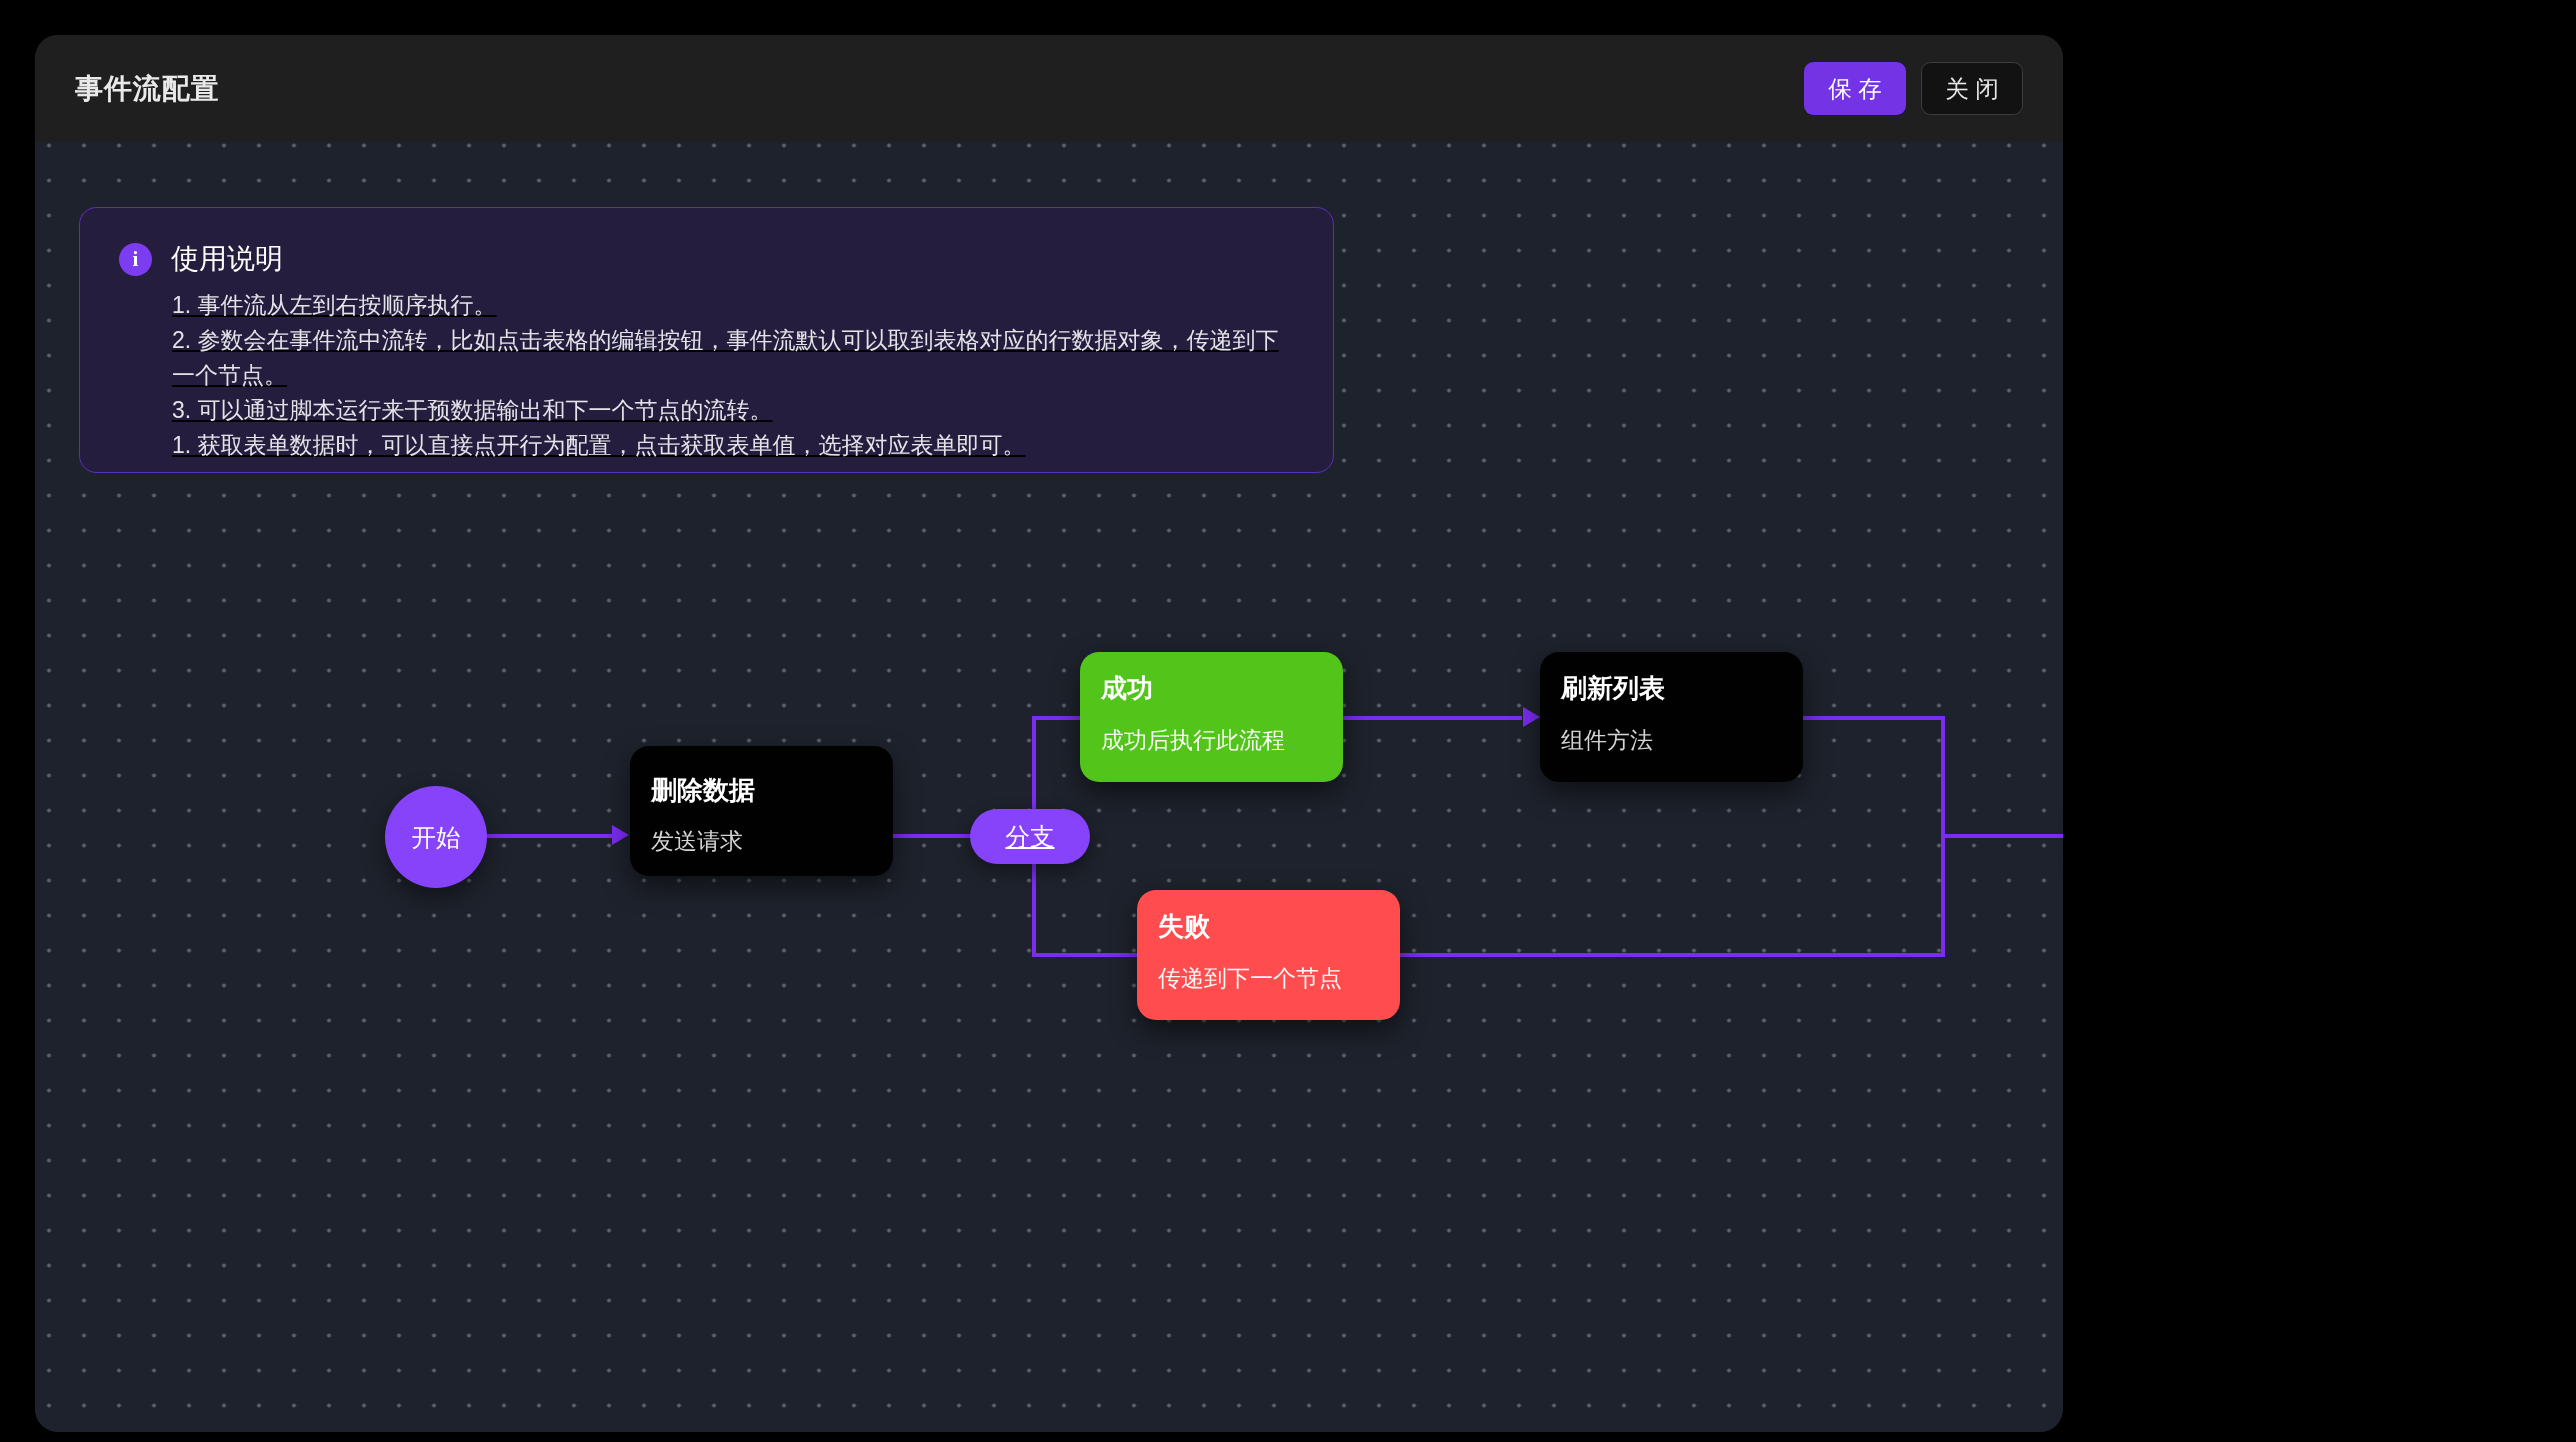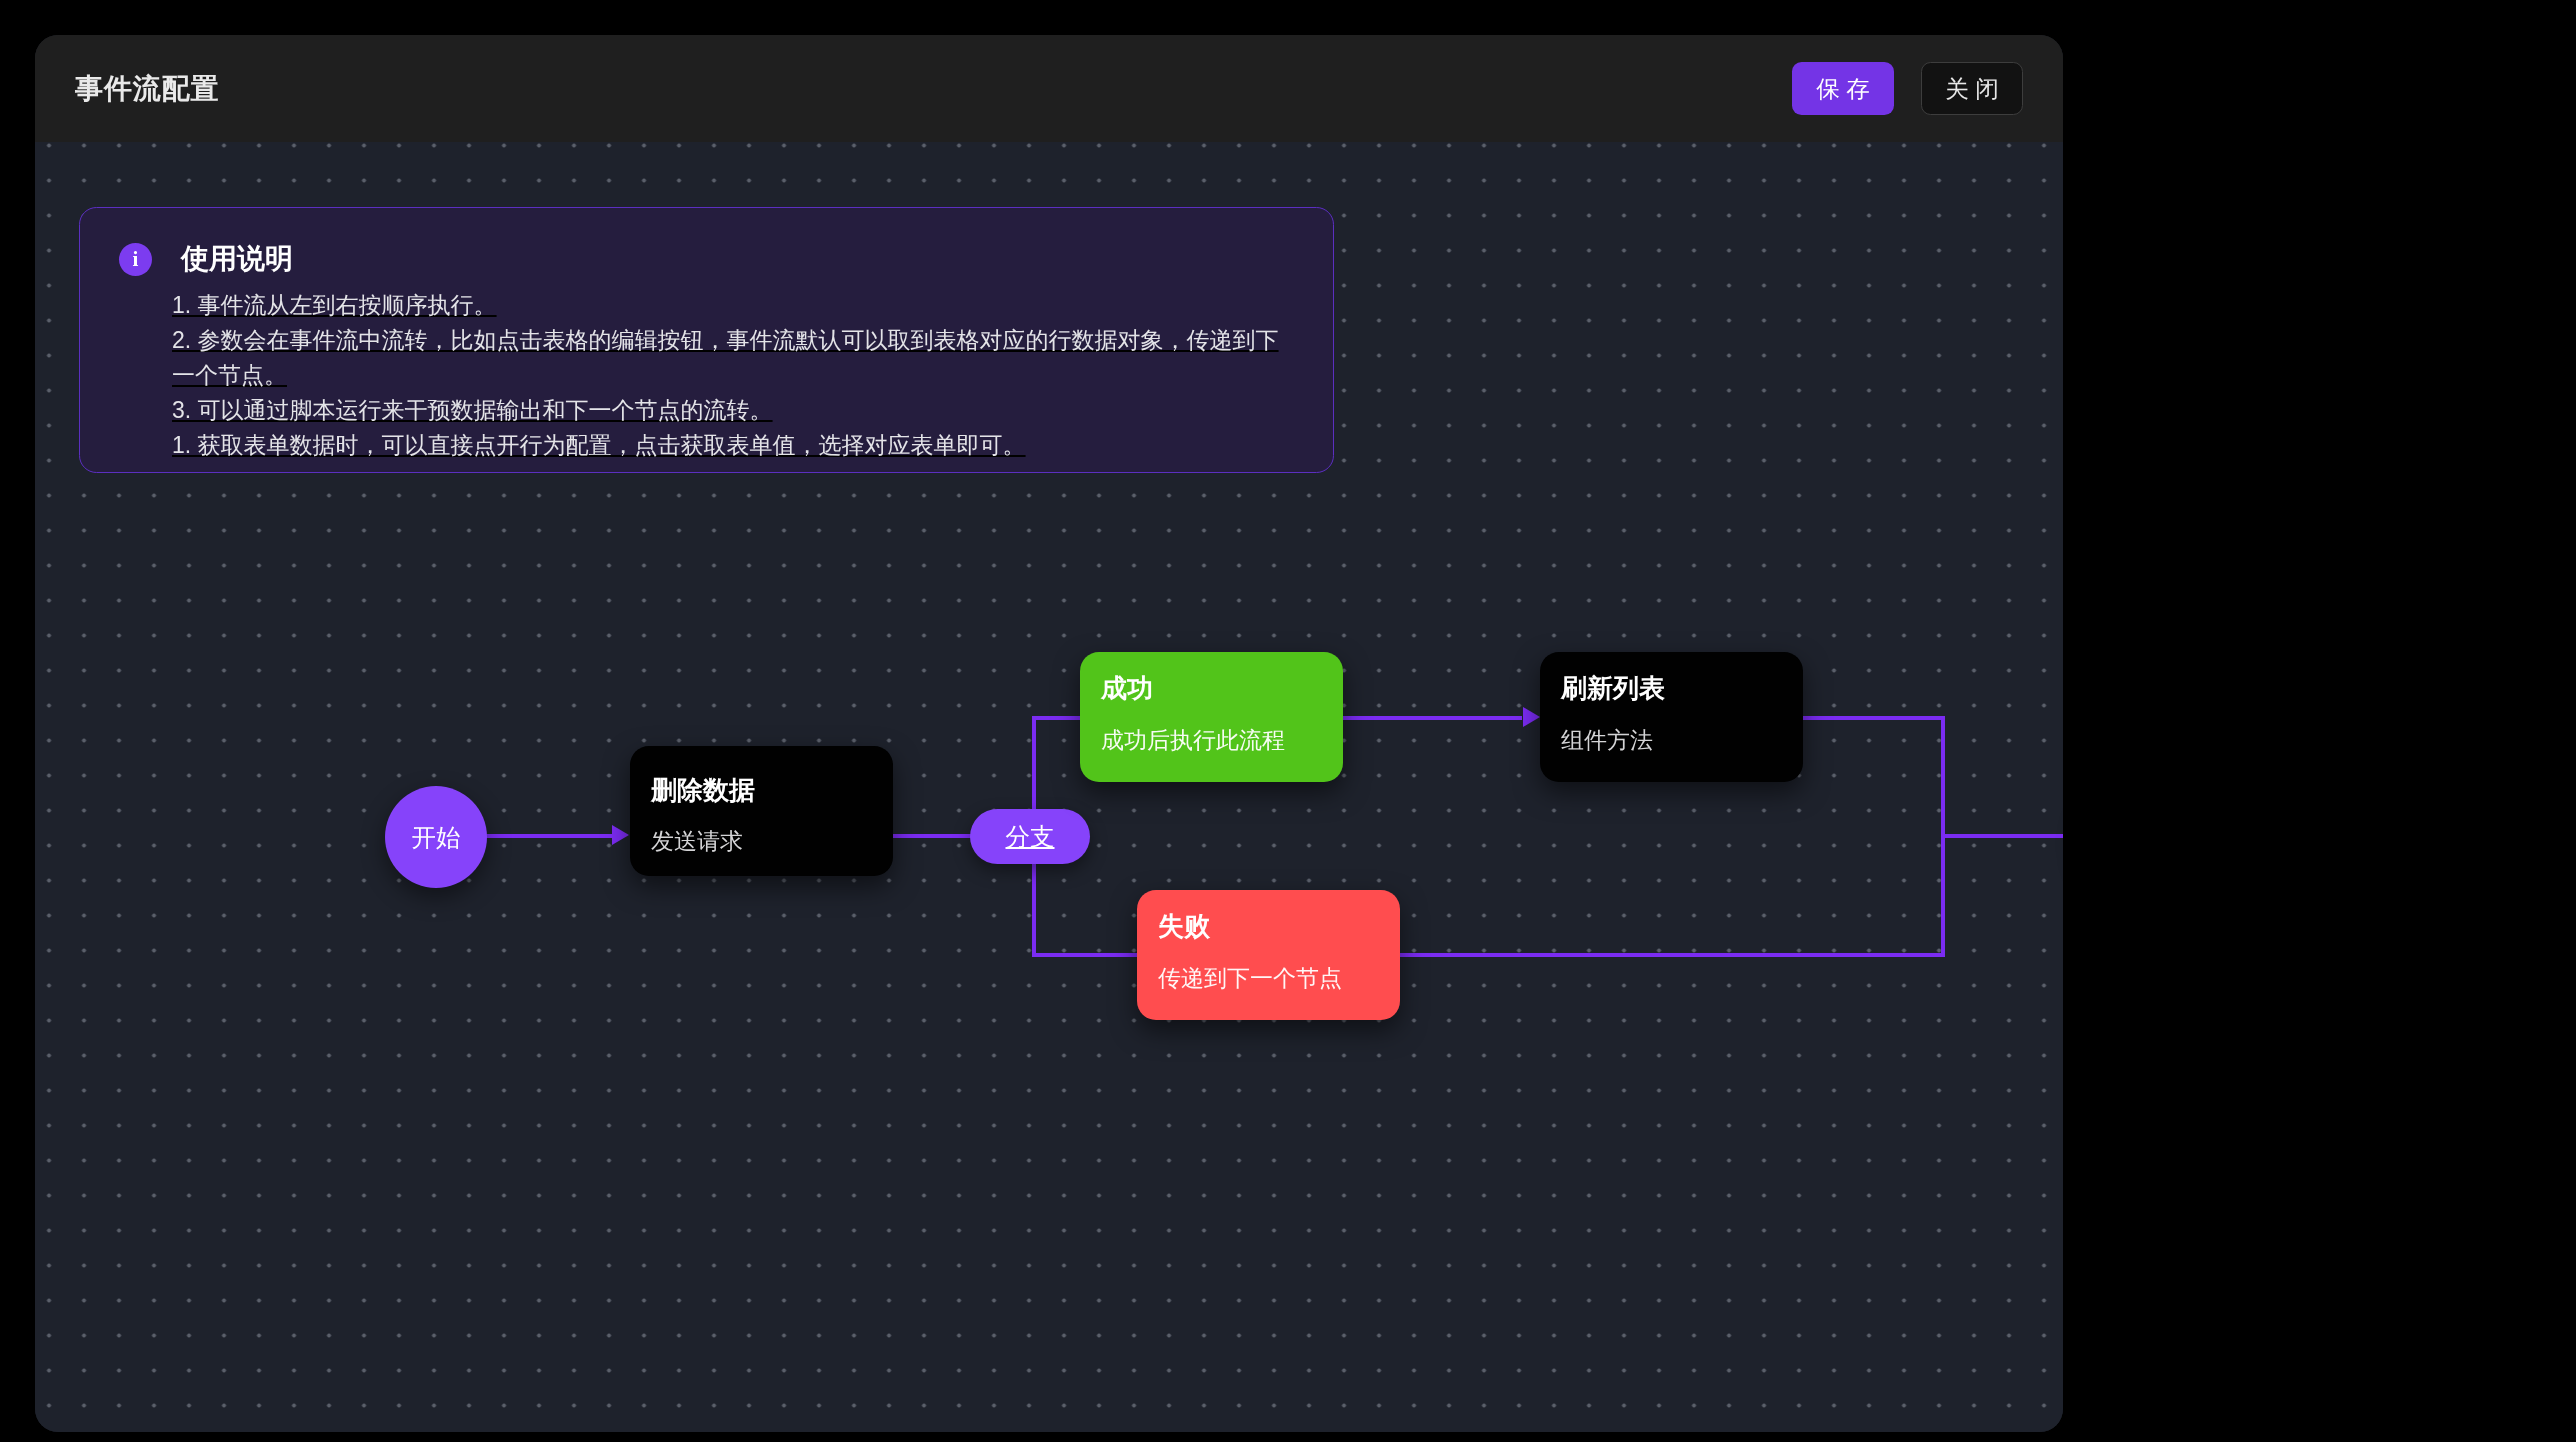--- a/index.html
+++ b/index.html
@@ -4,38 +4,38 @@
 <style>
   * { margin:0; padding:0; box-sizing:border-box; }
   html,body { width:2576px; height:1443px; background:#000; overflow:hidden;
               font-family:"Liberation Sans","DejaVu Sans",sans-serif; }
   .window { position:absolute; left:35px; top:35px; width:2028px; height:1397px;
             border-radius:23px; overflow:hidden; background:#1e222c; }
   
   .header { position:absolute; left:0; top:0; right:0; height:107px; background:#1f1f1f;
             display:flex; align-items:center; justify-content:space-between; padding:0 40px; }
   .hd-title { font-size:28px; font-weight:bold; color:#e9e9e9; letter-spacing:0.9px; }
-  .hd-actions { display:flex; gap:27px; }
+  .hd-actions { display:flex; gap:15px; }
   .btn { width:102px; height:53px; border-radius:9.6px; border:none; cursor:pointer;
          font-size:23.6px; color:#fff; font-family:inherit; display:flex; align-items:center; justify-content:center; }
   .btn-save { background:#7434e6; }
   .btn-close { background:#121212; border:1.8px solid #3d3d3d; color:#e8e8e8; }
   
   .canvas { position:absolute; left:0; top:107px; right:0; bottom:0; background:#1e222c;
             background-image:radial-gradient(circle,#5a5f6a 1.8px,transparent 2.3px);
             background-size:35px 35px; background-position:-3.5px -14px; }
   
   .info-panel { position:absolute; left:44px; top:65px; width:1255px; height:266px;
                 background:#251d3e; border:0.9px solid #5b2fc0; border-radius:17.5px;
                 padding:31.5px 35px 26px 39px; }
   .info-head { display:flex; align-items:center; gap:19px; height:39px; }
   .info-icon { width:33px; height:33px; border-radius:50%; background:#7c3cf0; color:#fff;
                font-size:21px; font-weight:bold; display:flex; align-items:center; justify-content:center;
                font-family:"Liberation Serif","DejaVu Serif",serif; }
-  .info-title { font-size:28px; color:#fff; font-weight:700;margin-left:10px; }
+  .info-title { font-size:28px; color:#fff; font-weight:400; }
   .info-list { margin-top:9px; padding-left:53px;text-decoration:underline; }
   .info-list div { font-size:23px; color:#e4e4e8; line-height:35px; }
   
   .edge { position:absolute; background:#7b2cf2; z-index:1; }
   .edge.h { height:3.5px; }
   .edge.v { width:3.5px; }
   .arrow { position:absolute; width:0; height:0; z-index:1;
            border-top:10.5px solid transparent; border-bottom:10.5px solid transparent;
            border-left:17.5px solid #7b2cf2; }
   

